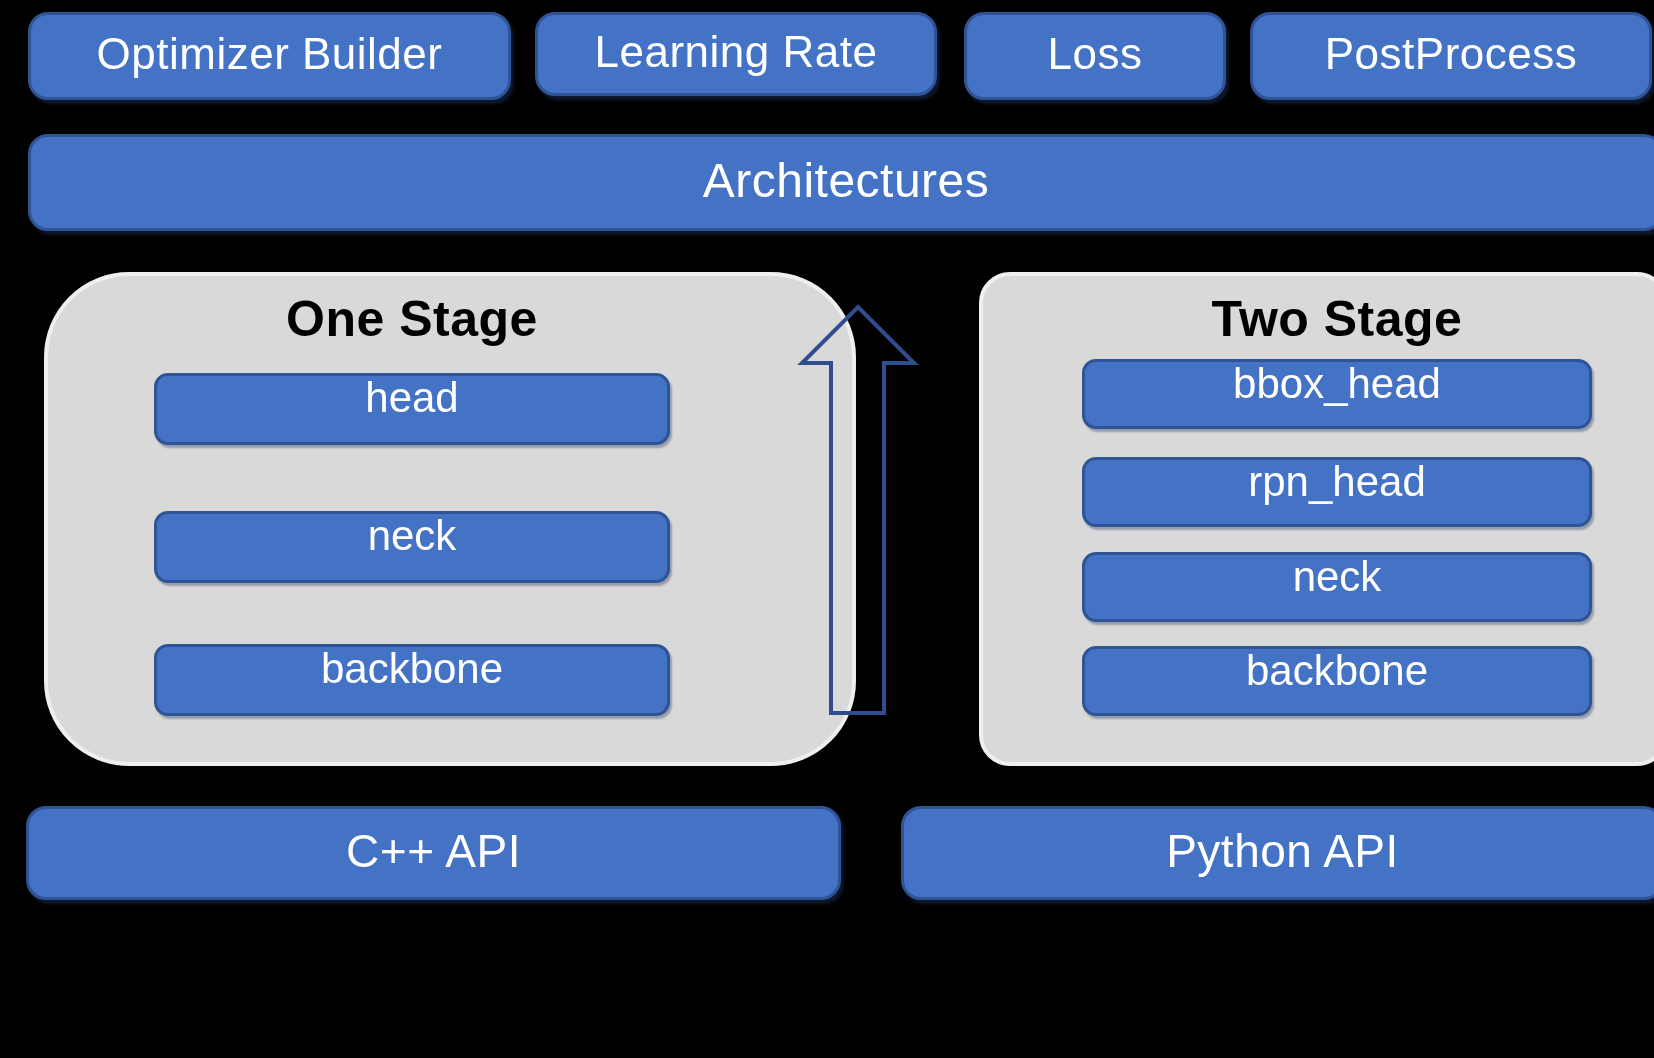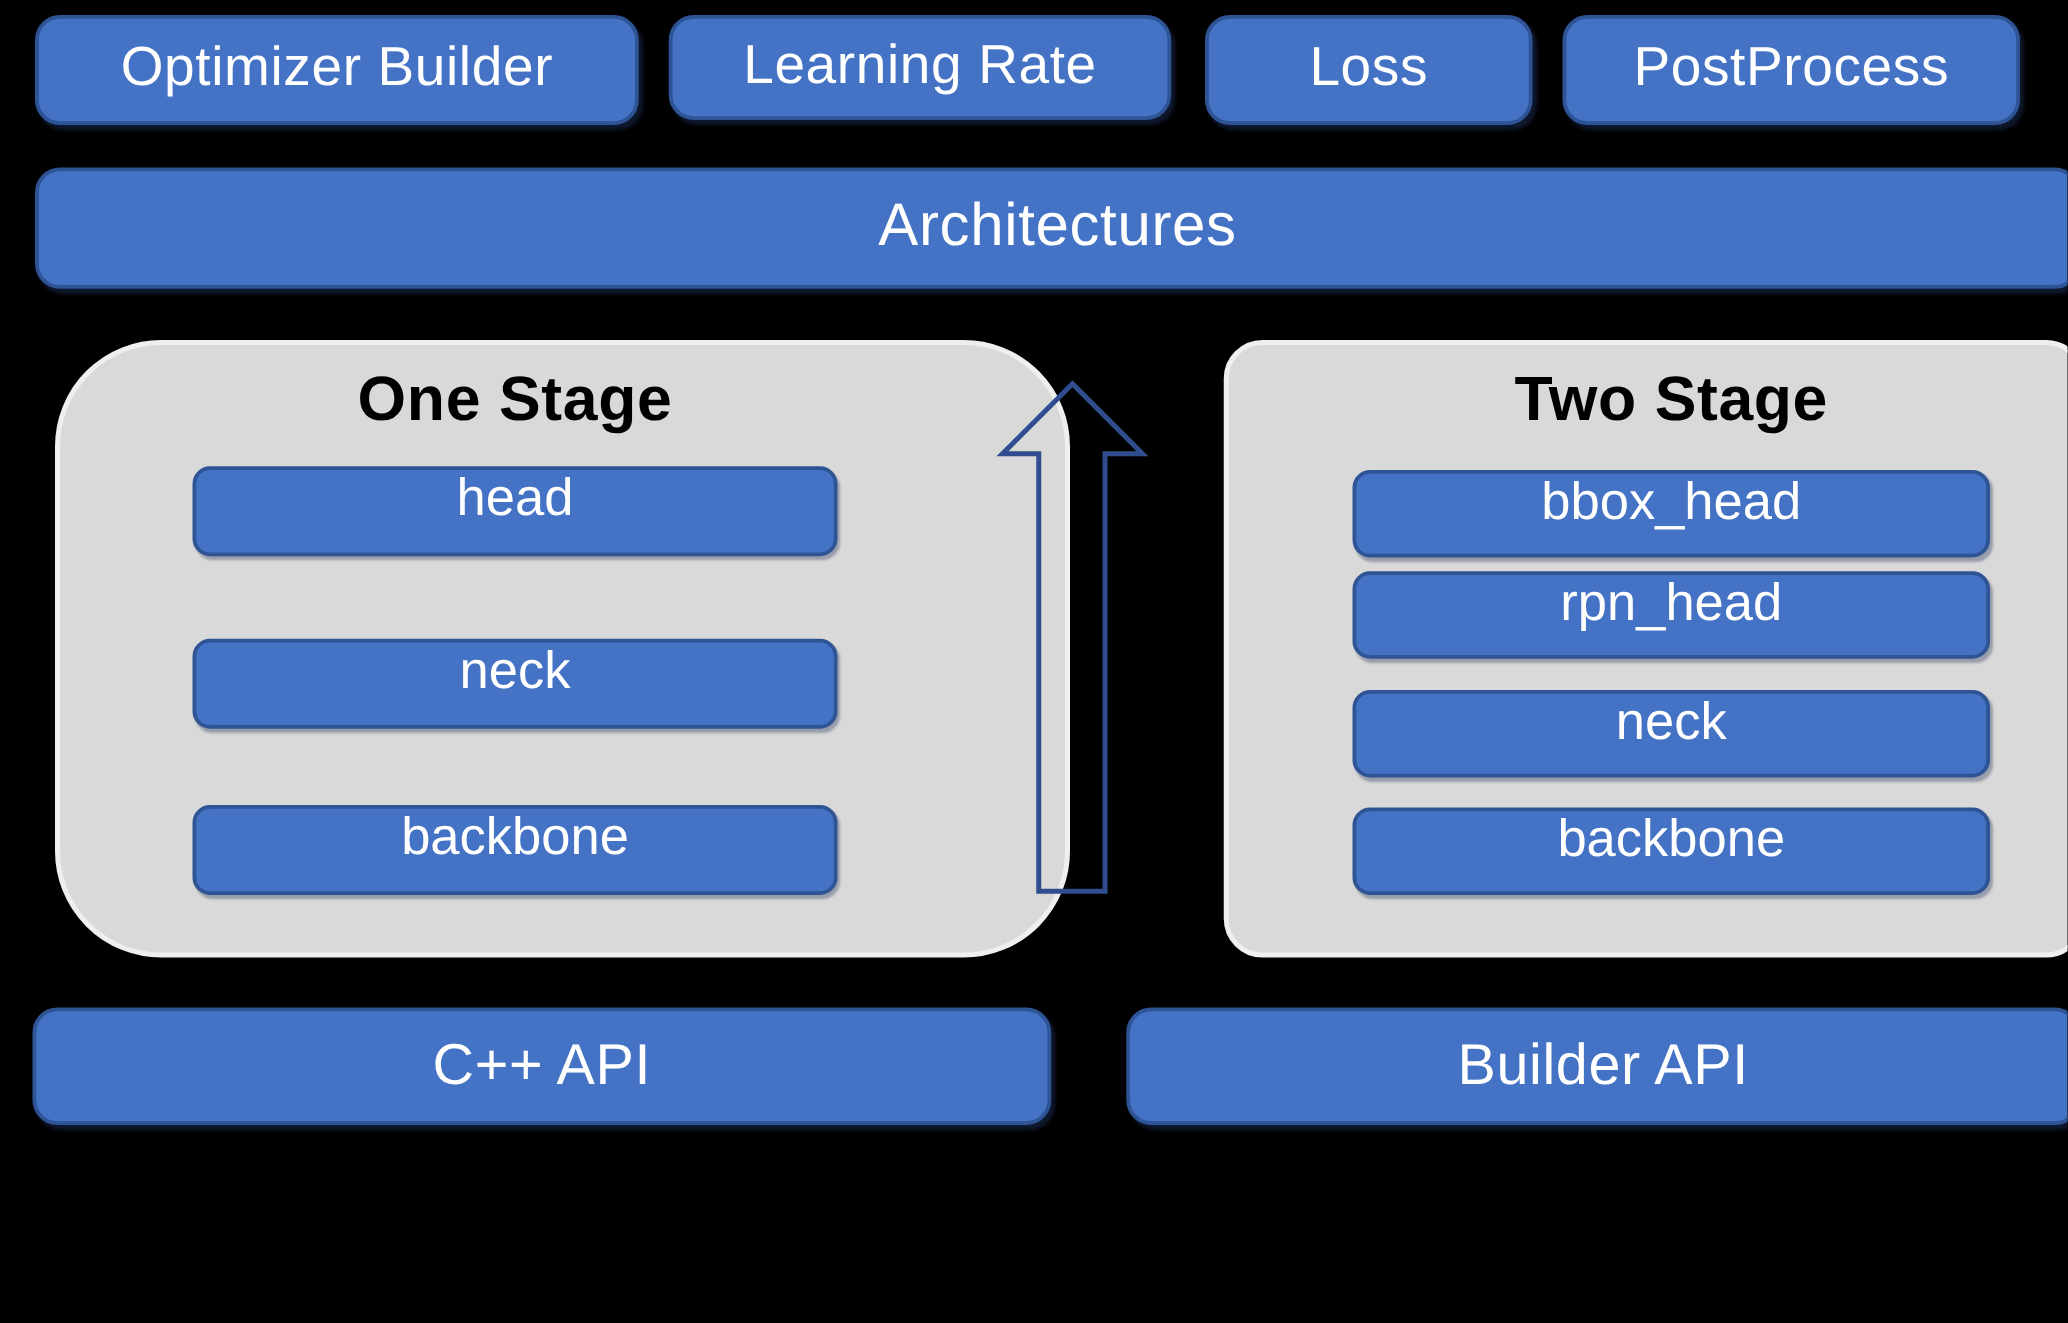--- a/index.html
+++ b/index.html
@@ -78,21 +78,21 @@
 
   <div class="node" style="left:12px; top:12px; width:483px; height:88px;">
     <span class="lbl">Optimizer Builder</span>
   </div>
   <div class="node" style="left:519px; top:12px; width:402px; height:84px;">
     <span class="lbl">Learning Rate</span>
   </div>
   <div class="node" style="left:948px; top:12px; width:262px; height:88px;">
     <span class="lbl">Loss</span>
   </div>
-  <div class="node" style="left:1234px; top:12px; width:366px; height:88px;">
+  <div class="node" style="left:1234px; top:12px; width:402px; height:88px;">
     <span class="lbl">PostProcess</span>
   </div>
 
   <div class="node" style="left:12px; top:134px; width:1636px; height:97px; font-size:48px;">
     <span class="lbl">Architectures</span>
   </div>
 
   <div class="container" style="left:28px; top:272px; width:812px; height:494px;padding-left:11px;">
     <div class="container-title" style="left:106px; width:516px;">One Stage</div>
     <div class="layer" style="left:106px; top:97px; width:516px; height:72px;">
@@ -107,35 +107,35 @@
   </div>
 
   <div class="arrow-wrap">
     <svg width="125" height="420" viewBox="0 0 125 420" xmlns="http://www.w3.org/2000/svg">
       <polygon points="62,7 118,63 88,63 88,413 35,413 35,63 6,63" fill="none" stroke="var(--arrow-stroke, #2f4d8f)" stroke-width="4" stroke-linejoin="miter"></polygon>
     </svg>
   </div>
 
   <div class="container" style="left:963px; top:272px; width:689px; height:494px;border-radius:31px;">
     <div class="container-title" style="left:99px; width:510px;">Two Stage</div>
-    <div class="layer" style="left:99px; top:100px; width:510px; height:70px;">
+    <div class="layer" style="left:99px; top:83px; width:510px; height:70px;">
       <span class="lbl">bbox_head</span>
     </div>
     <div class="layer" style="left:99px; top:181px; width:510px; height:70px;">
       <span class="lbl">rpn_head</span>
     </div>
     <div class="layer" style="left:99px; top:276px; width:510px; height:70px;">
       <span class="lbl">neck</span>
     </div>
     <div class="layer" style="left:99px; top:370px; width:510px; height:70px;">
       <span class="lbl">backbone</span>
     </div>
   </div>
 
   <div class="node" style="left:10px; top:806px; width:815px; height:94px; font-size:46px;">
     <span class="lbl">C++ API</span>
   </div>
   <div class="node" style="left:885px; top:806px; width:763px; height:94px; font-size:46px;">
-    <span class="lbl">Builder API</span>
+    <span class="lbl">Python API</span>
   </div>
 
 
 </div>
 
 </body></html>

